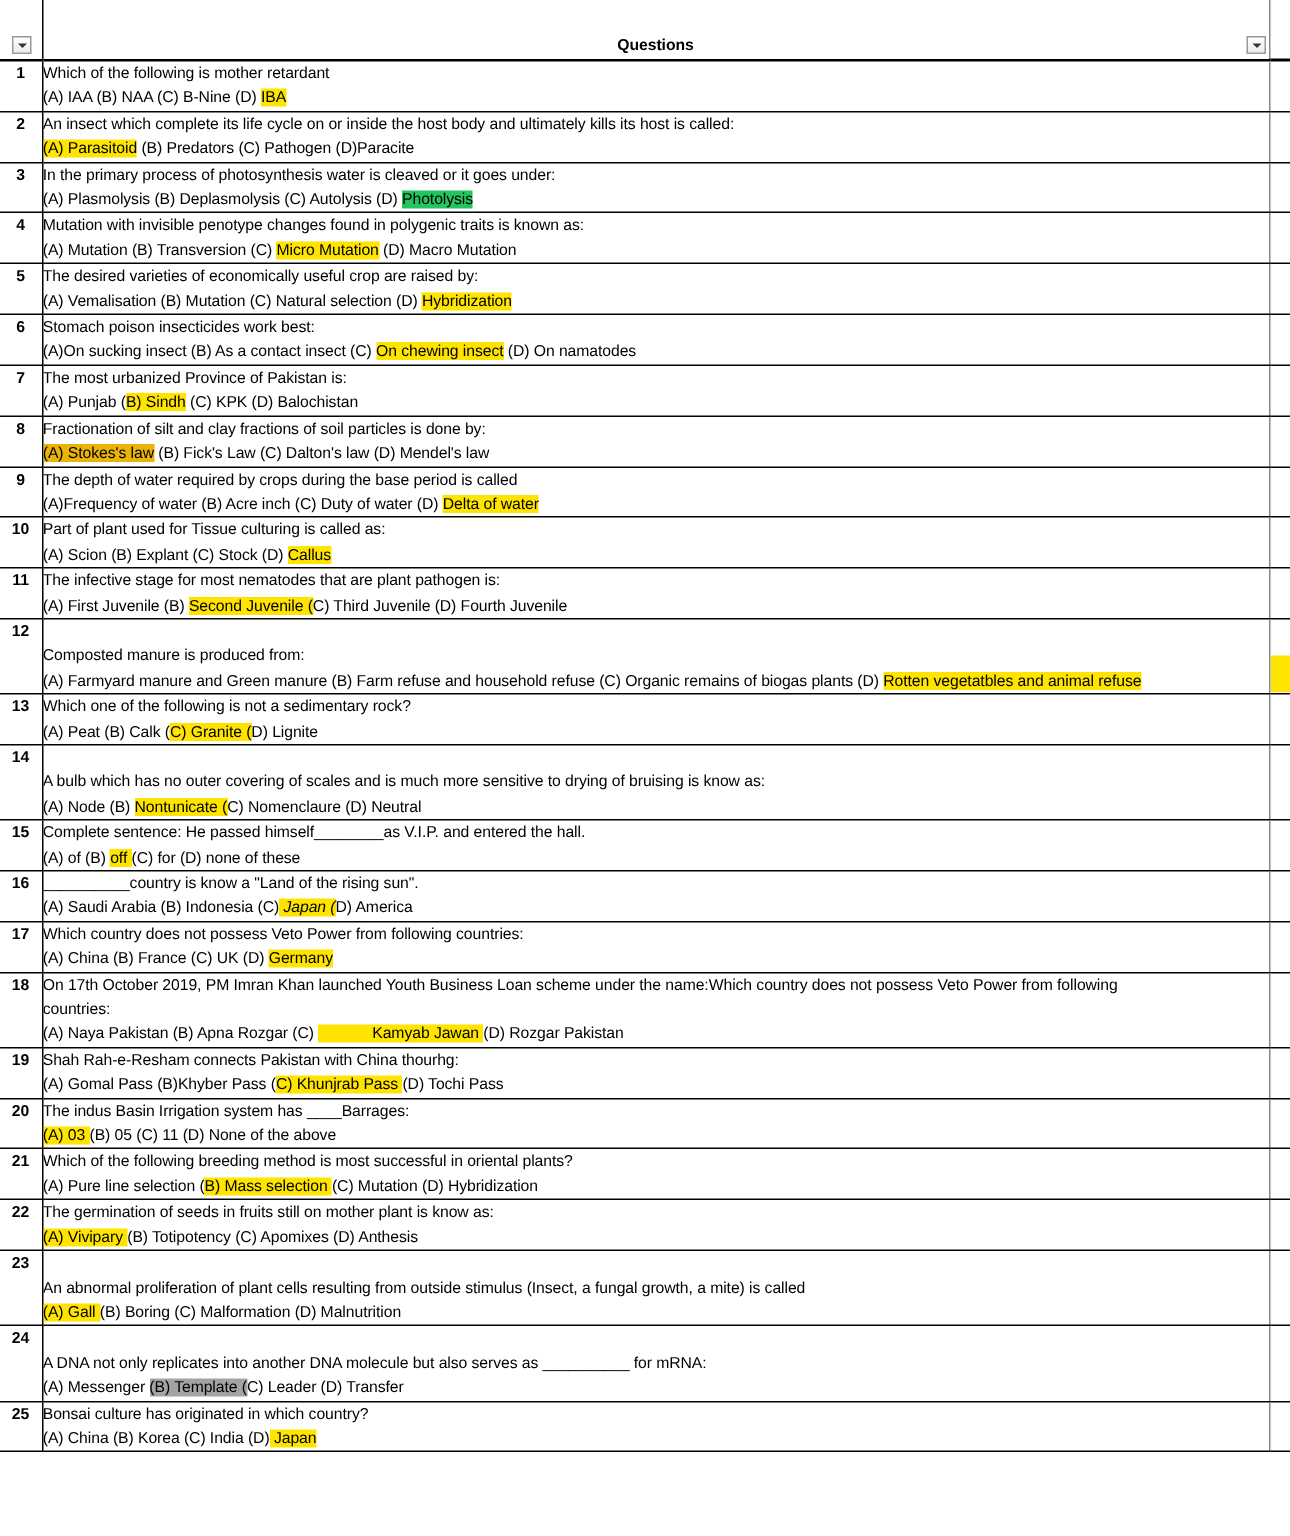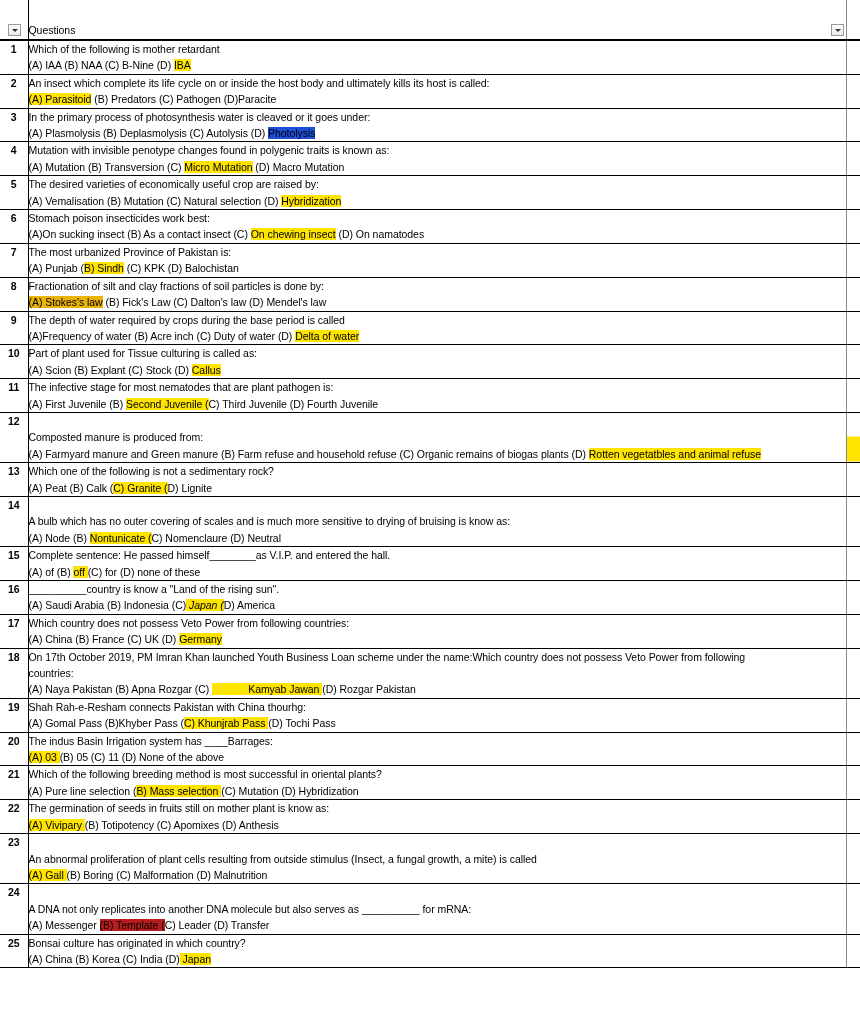--- a/index.html
+++ b/index.html
@@ -98,22 +98,23 @@
   tr.header-row td {
     border-top: none;
     border-bottom: 2px solid #000;
     height: 17px;
   }
   tr.header-row td.num {
     position: relative;
     border-right: 1px solid #000;
   }
   tr.header-row td.main {
-    font-weight: 400;
+    font-weight: 700;
     font-size: 10.5px;
+    text-align: center;
   }
 
   .filter-btn {
     position: absolute;
     left: 8px;
     top: 2px;
     width: 13px;
     height: 12px;
     border: 1px solid #9a9a9a;
     background: linear-gradient(#ffffff, #eceaea);
@@ -205,21 +206,21 @@
           <td class="main">
             <span class="qline">An insect which complete its life cycle on or inside the host body and ultimately kills its host is called:</span>
             <span class="qline"><span class="hl" style="background: rgb(255, 228, 0);">(A) Parasitoid</span> (B) Predators (C) Pathogen (D)Paracite</span>
           </td>
           <td class="tail"></td>
         </tr>
         <tr>
           <td class="num">3</td>
           <td class="main">
             <span class="qline">In the primary process of photosynthesis water is cleaved or it goes under:</span>
-            <span class="qline">(A) Plasmolysis (B) Deplasmolysis (C) Autolysis (D) <span class="hl" style="background: #1d4ed8;">Photolysis</span></span>
+            <span class="qline">(A) Plasmolysis (B) Deplasmolysis (C) Autolysis (D) <span class="hl" style="background: #22c55e;">Photolysis</span></span>
           </td>
           <td class="tail"></td>
         </tr>
         <tr>
           <td class="num">4</td>
           <td class="main">
             <span class="qline">Mutation with invisible penotype changes found in polygenic traits is known as:</span>
             <span class="qline">(A) Mutation (B) Transversion (C) <span class="hl" style="background: rgb(255, 228, 0);">Micro Mutation</span> (D) Macro Mutation</span>
           </td>
           <td class="tail"></td>
@@ -378,21 +379,21 @@
             <span class="qline">An abnormal proliferation of plant cells resulting from outside stimulus (Insect, a fungal growth, a mite) is called</span>
             <span class="qline"><span class="hl" style="background: rgb(255, 228, 0);">(A) Gall </span>(B) Boring (C) Malformation (D) Malnutrition</span>
           </td>
           <td class="tail"></td>
         </tr>
         <tr>
           <td class="num">24</td>
           <td class="main">
             <span class="qline blank">&nbsp;</span>
             <span class="qline">A DNA not only replicates into another DNA molecule but also serves as __________ for mRNA:</span>
-            <span class="qline">(A) Messenger <span class="hl" style="background: #b91c1c;">(B) Template (</span>C) Leader (D) Transfer</span>
+            <span class="qline">(A) Messenger <span class="hl" style="background: #a3a3a3;">(B) Template (</span>C) Leader (D) Transfer</span>
           </td>
           <td class="tail"></td>
         </tr>
         <tr>
           <td class="num">25</td>
           <td class="main">
             <span class="qline">Bonsai culture has originated in which country?</span>
             <span class="qline">(A) China (B) Korea (C) India (D)<span class="hl" style="background: rgb(255, 228, 0);"> Japan</span></span>
           </td>
           <td class="tail"></td>

